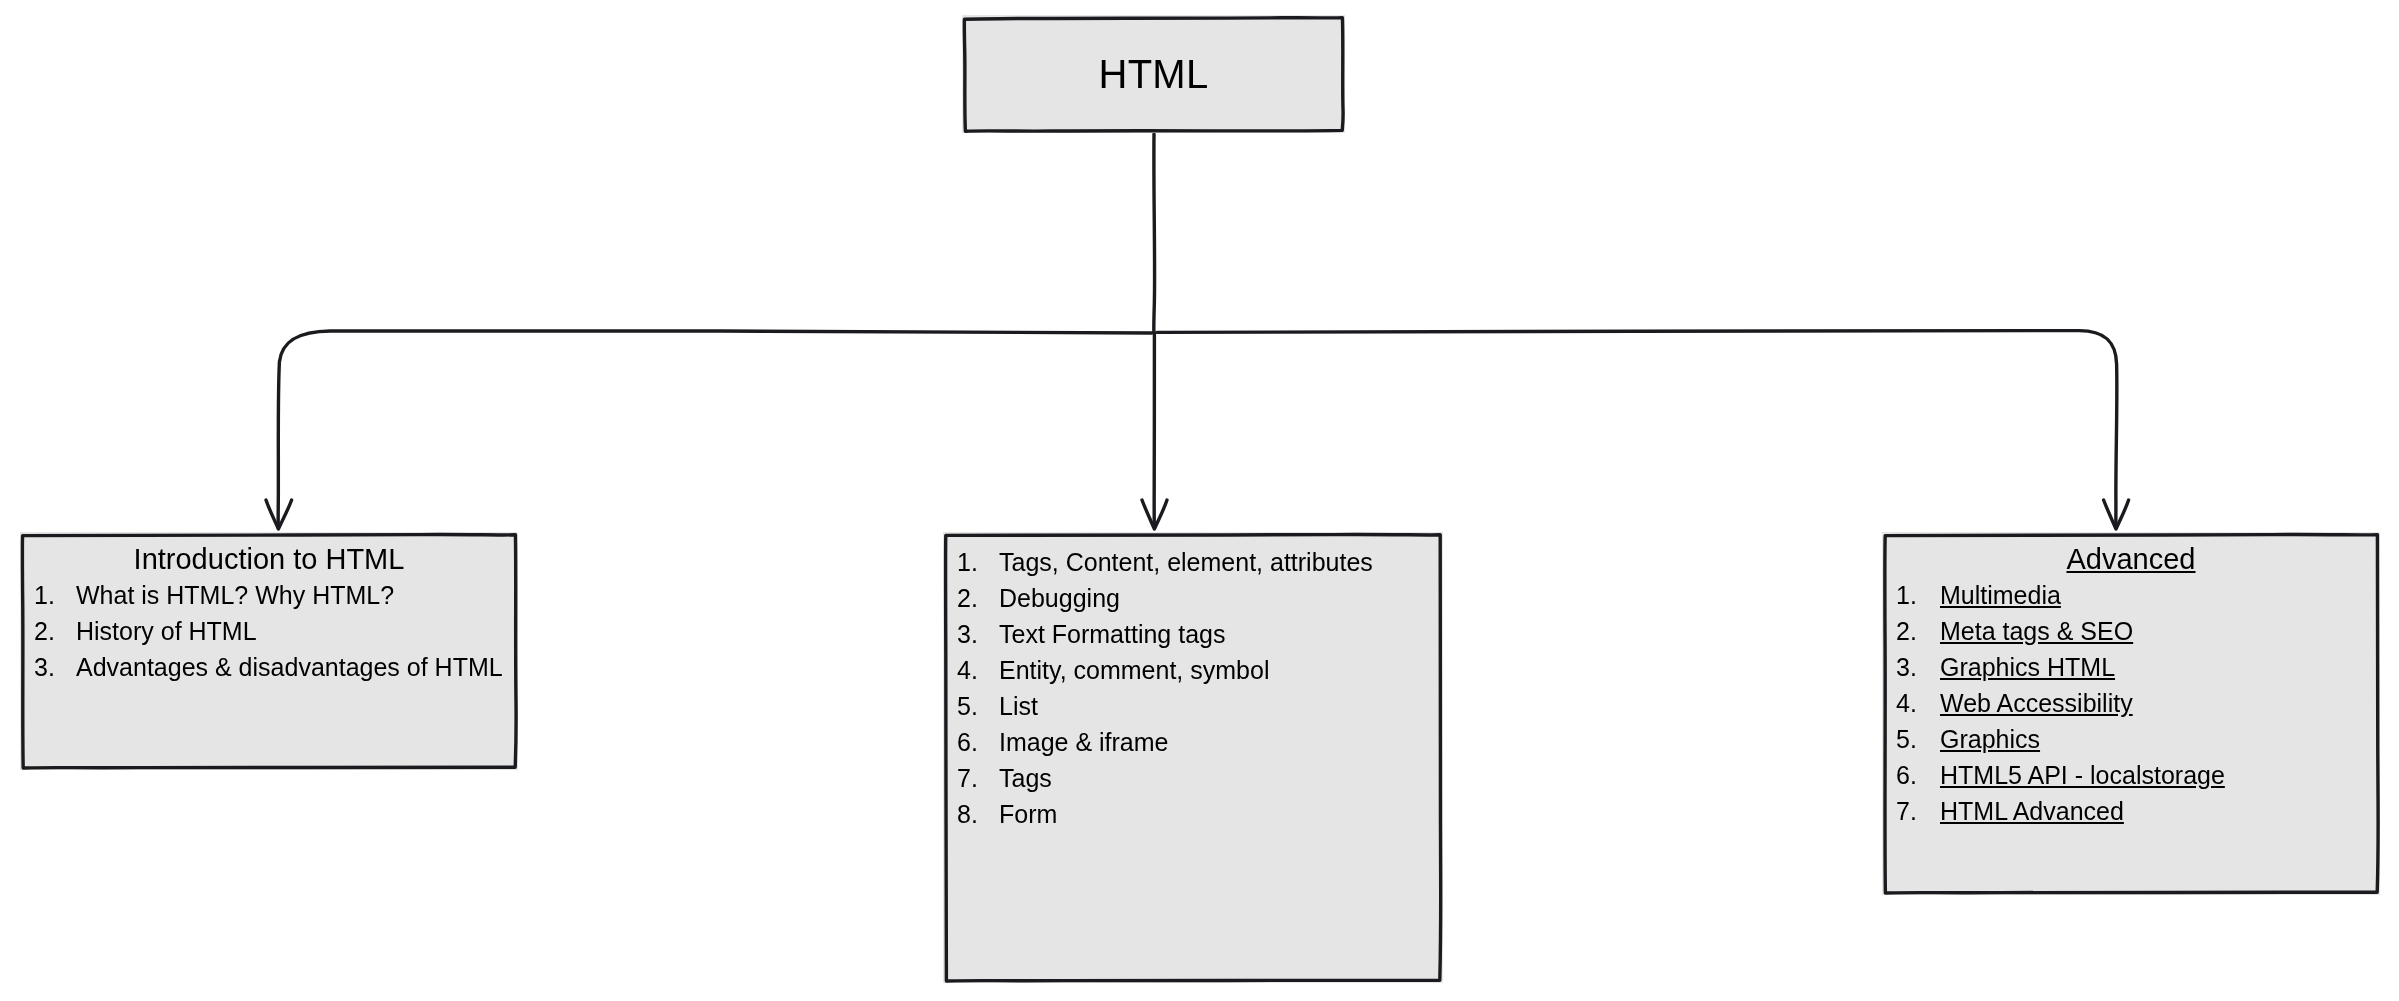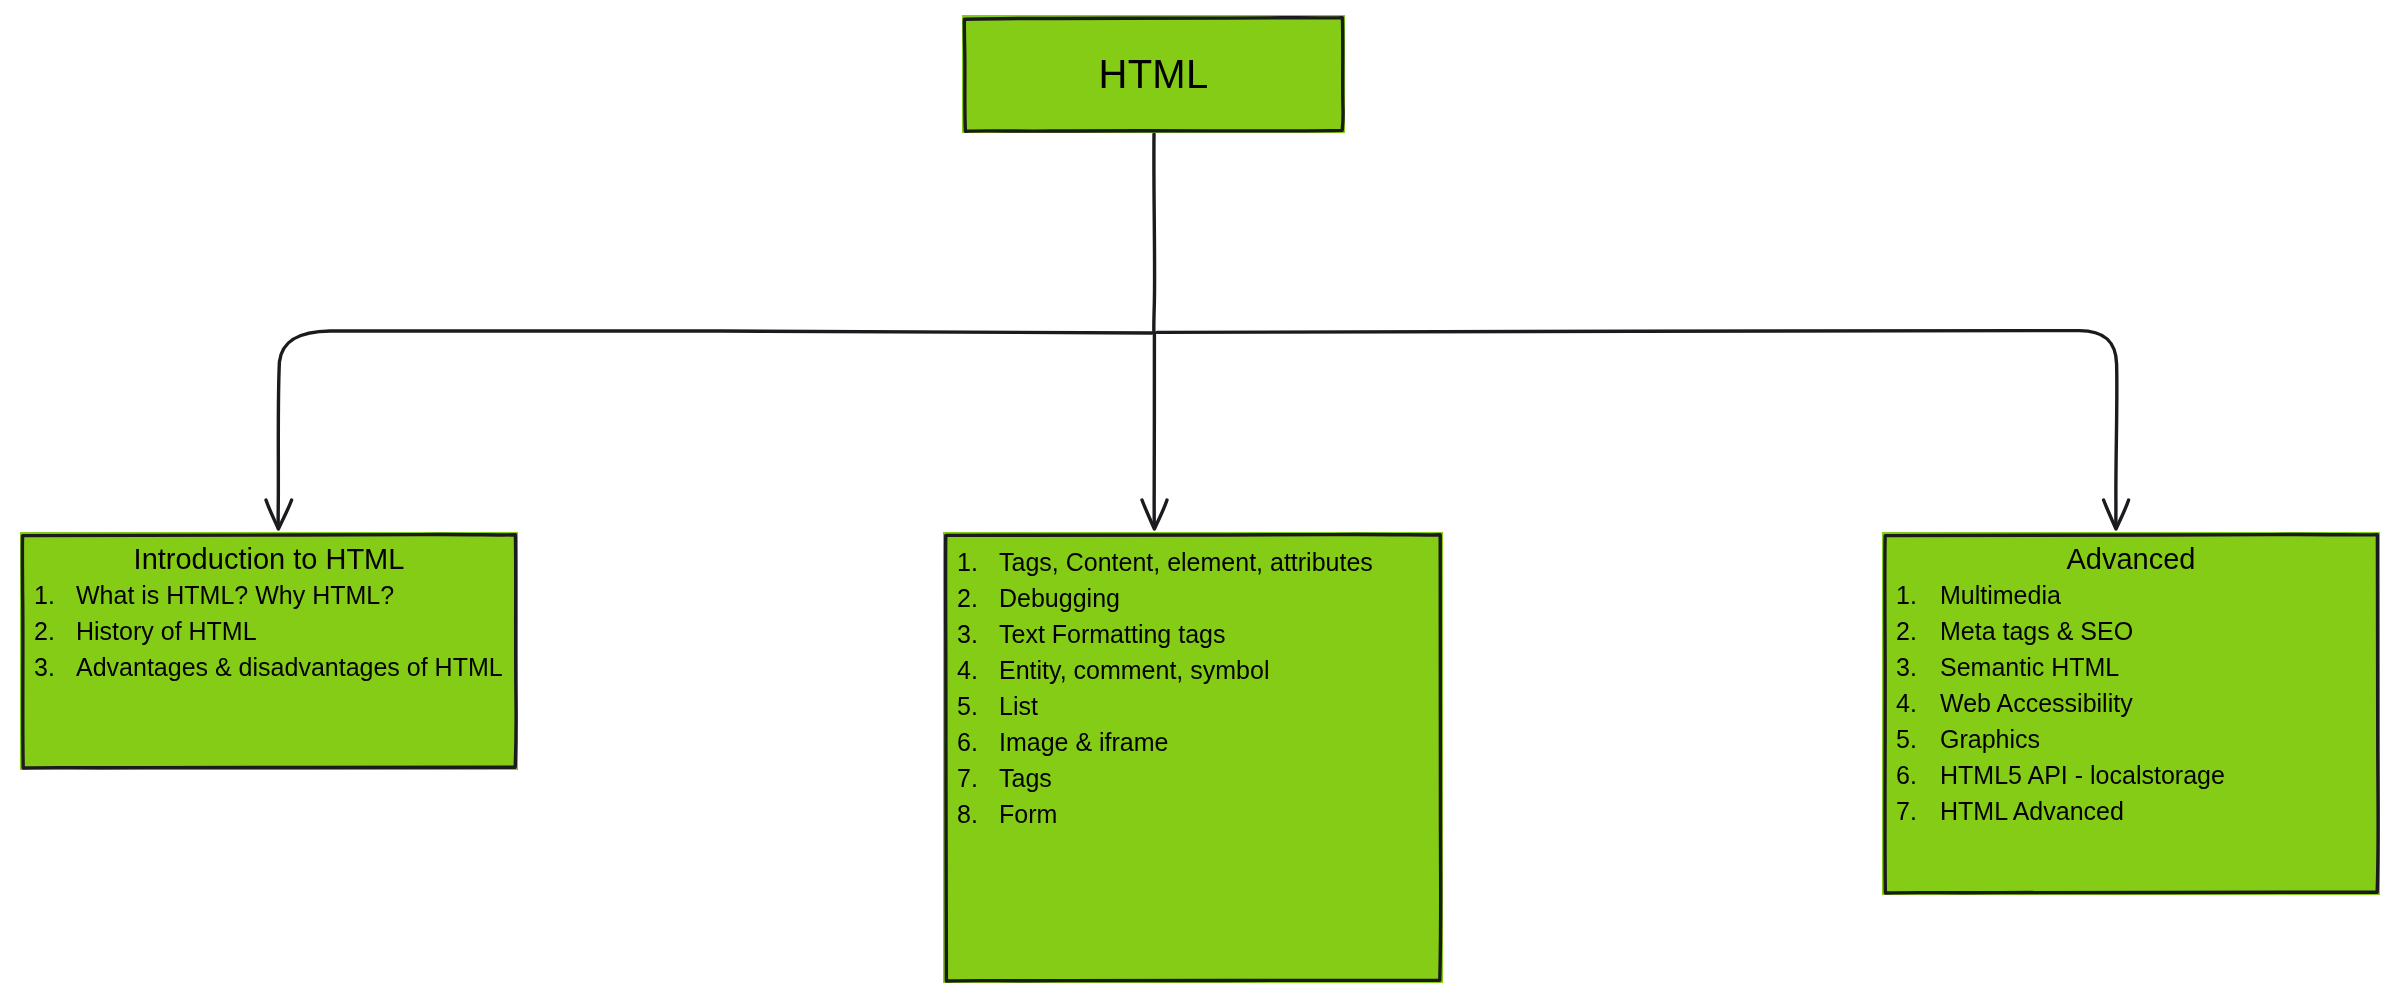--- a/index.html
+++ b/index.html
@@ -33,21 +33,21 @@
     width: 2399px;
     height: 1001px;
     z-index: 1;
     pointer-events: none;
   }
 
   
   .node {
     position: absolute;
     z-index: 2;
-    background: #84cc16;
+    background: #e5e5e5;
     box-sizing: border-box;
   }
   .node .box-border {
     position: absolute;
     left: 0; top: 0;
     width: 100%;
     height: 100%;
     pointer-events: none;
   }
   .node-inner {
@@ -118,20 +118,21 @@
     left: 943px;
     top: 532px;
     width: 500px;
     height: 451px;
   }
   #node-advanced {
     left: 1882px;
     top: 532px;
     width: 498px;
     height: 363px;
+    text-decoration: underline;
   }
   #node-intro .child-list li { padding-left: 42px; }
   #node-basics .child-list li { padding-left: 42px; }
   #node-advanced .child-list li { padding-left: 44px; }
 </style>
 </head>
 <body>
 
 <div id="canvas">
 
@@ -244,21 +245,21 @@
     <div class="node-inner">
       <div class="child-title">Advanced</div>
       <ul class="child-list">
         <li>
           <span class="li-num">1.</span><span>Multimedia</span>
         </li>
         <li>
           <span class="li-num">2.</span><span>Meta tags &amp; SEO</span>
         </li>
         <li>
-          <span class="li-num">3.</span><span>Semantic HTML</span>
+          <span class="li-num">3.</span><span>Graphics HTML</span>
         </li>
         <li>
           <span class="li-num">4.</span><span>Web Accessibility</span>
         </li>
         <li>
           <span class="li-num">5.</span><span>Graphics</span>
         </li>
         <li>
           <span class="li-num">6.</span><span>HTML5 API - localstorage</span>
         </li>

